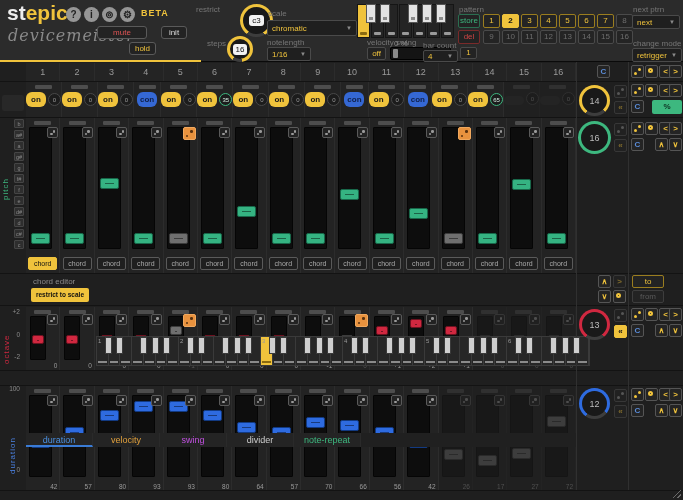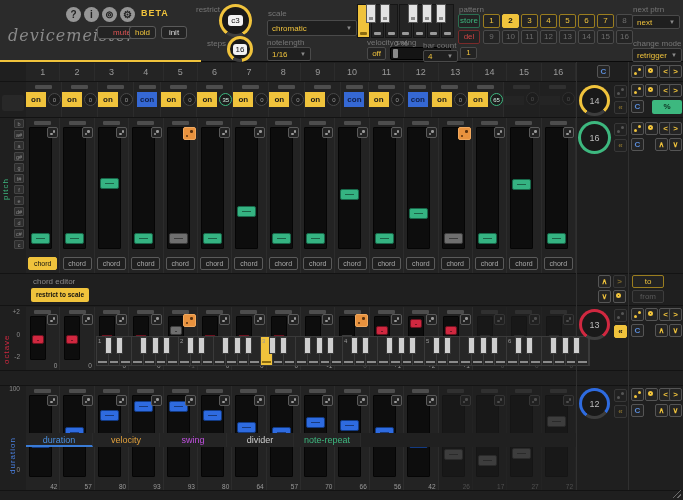--- a/index.html
+++ b/index.html
@@ -50,21 +50,21 @@
   #tabline{position:absolute;left:0;top:60px;width:201px;height:2px;background:#f0c33c;}
 
   
   #main{position:absolute;left:0;top:62px;width:683px;height:438px;background:#1f1f1f;}
   .row16{position:absolute;left:26px;width:550px;display:grid;grid-template-columns:repeat(16,1fr);}
   .snum{font-size:9px;color:#9a9a9a;text-align:center;line-height:19px;border-right:1px solid #2c2c2c;background:#242424;}
   .col{position:relative;border-right:1px solid #2c2c2c;background:#232323;}
   .dim{opacity:.38;}
   .gatebar{width:17px;height:4px;background:#4d4d4d;border-radius:1px;margin:3px auto 3px;}
   .online{display:flex;gap:2px;align-items:center;justify-content:center;}
-  .onbtn{width:20px;height:15px;border-radius:0;font-size:8px;font-weight:bold;text-align:center;line-height:15px;}
+  .onbtn{width:20px;height:15px;border-radius:6px;font-size:8px;font-weight:bold;text-align:center;line-height:15px;}
   .onbtn.on{background:#f0c33c;color:#1a1a1a;}
   .onbtn.con{background:#3568d4;color:#10204a;}
   .onbtn.off{background:#2e2e2e;height:9px;margin-top:3px;}
   .stepknob{width:13px;height:13px;border-radius:50%;background:#1c1c1c;border:1.5px solid #484848;
             color:#9a9a9a;font-size:6px;display:flex;align-items:center;justify-content:center;}
   .stepknob.act{border-color:#3db87f;color:#d6efe3;}
   .track{position:absolute;background:#0d0d0d;border:1px solid #050505;border-radius:1px;}
   .handle{position:absolute;left:1px;right:1px;border-radius:2px;}
   .handle i{display:block;height:1px;margin:4px 4px 0;background:rgba(0,0,0,.45);}
   .h-green{background:#35b382;border:1px solid #18684a;}
@@ -122,35 +122,38 @@
   #grip{position:absolute;right:2px;bottom:2px;width:11px;height:11px;
         background:repeating-linear-gradient(-45deg,transparent 0 2px,#6a6a6a 2px 3px);
         clip-path:polygon(100% 0,100% 100%,0 100%);}
 </style>
 </head>
 <body>
 
 <div id="app">
 
   <div id="header">
+    <div class="logo">
+      <span class="p1">st</span><span class="p2">epic</span>
+    </div>
     <div class="brand">devicemeister</div>
     <div class="hicons">
       <div class="hic">?</div>
       <div class="hic">i</div>
       <div class="hic">⊚</div>
       <div class="hic">⚙</div>
     </div>
     <div class="beta">BETA</div>
     <div class="hbtn" style="left:97px;width:50px;color:#e05555;">mute</div>
-    <div class="hbtn" style="left:129px;width:27px;color:#f0c33c;">hold</div>
+    <div class="hbtn" style="left:129px;width:27px;color:#f0c33c;margin-top:16px;">hold</div>
     <div class="hbtn" style="left:161px;width:26px;color:#ddd;">init</div>
     <div id="tabline"></div>
 
     <div class="lbl" style="left:196px;top:5px;">restrict</div>
-    <div class="knob" style="left:219px;top:4px;width:33px;height:33px;text-decoration:underline;--kc:#f0c33c;--kp:82%;">
+    <div class="knob" style="left:240px;top:4px;width:33px;height:33px;text-decoration:underline;--kc:#f0c33c;--kp:82%;">
       <div class="ki">
           <span class="kbox">c3</span>
         </div>
     </div>
     <div class="lbl" style="left:207px;top:39px;">steps</div>
     <div class="knob" style="left:227px;top:36px;width:26px;height:26px;--kc:#f0c33c;--kp:88%;">
       <div class="ki">
           <span class="kbox">16</span>
         </div>
     </div>

